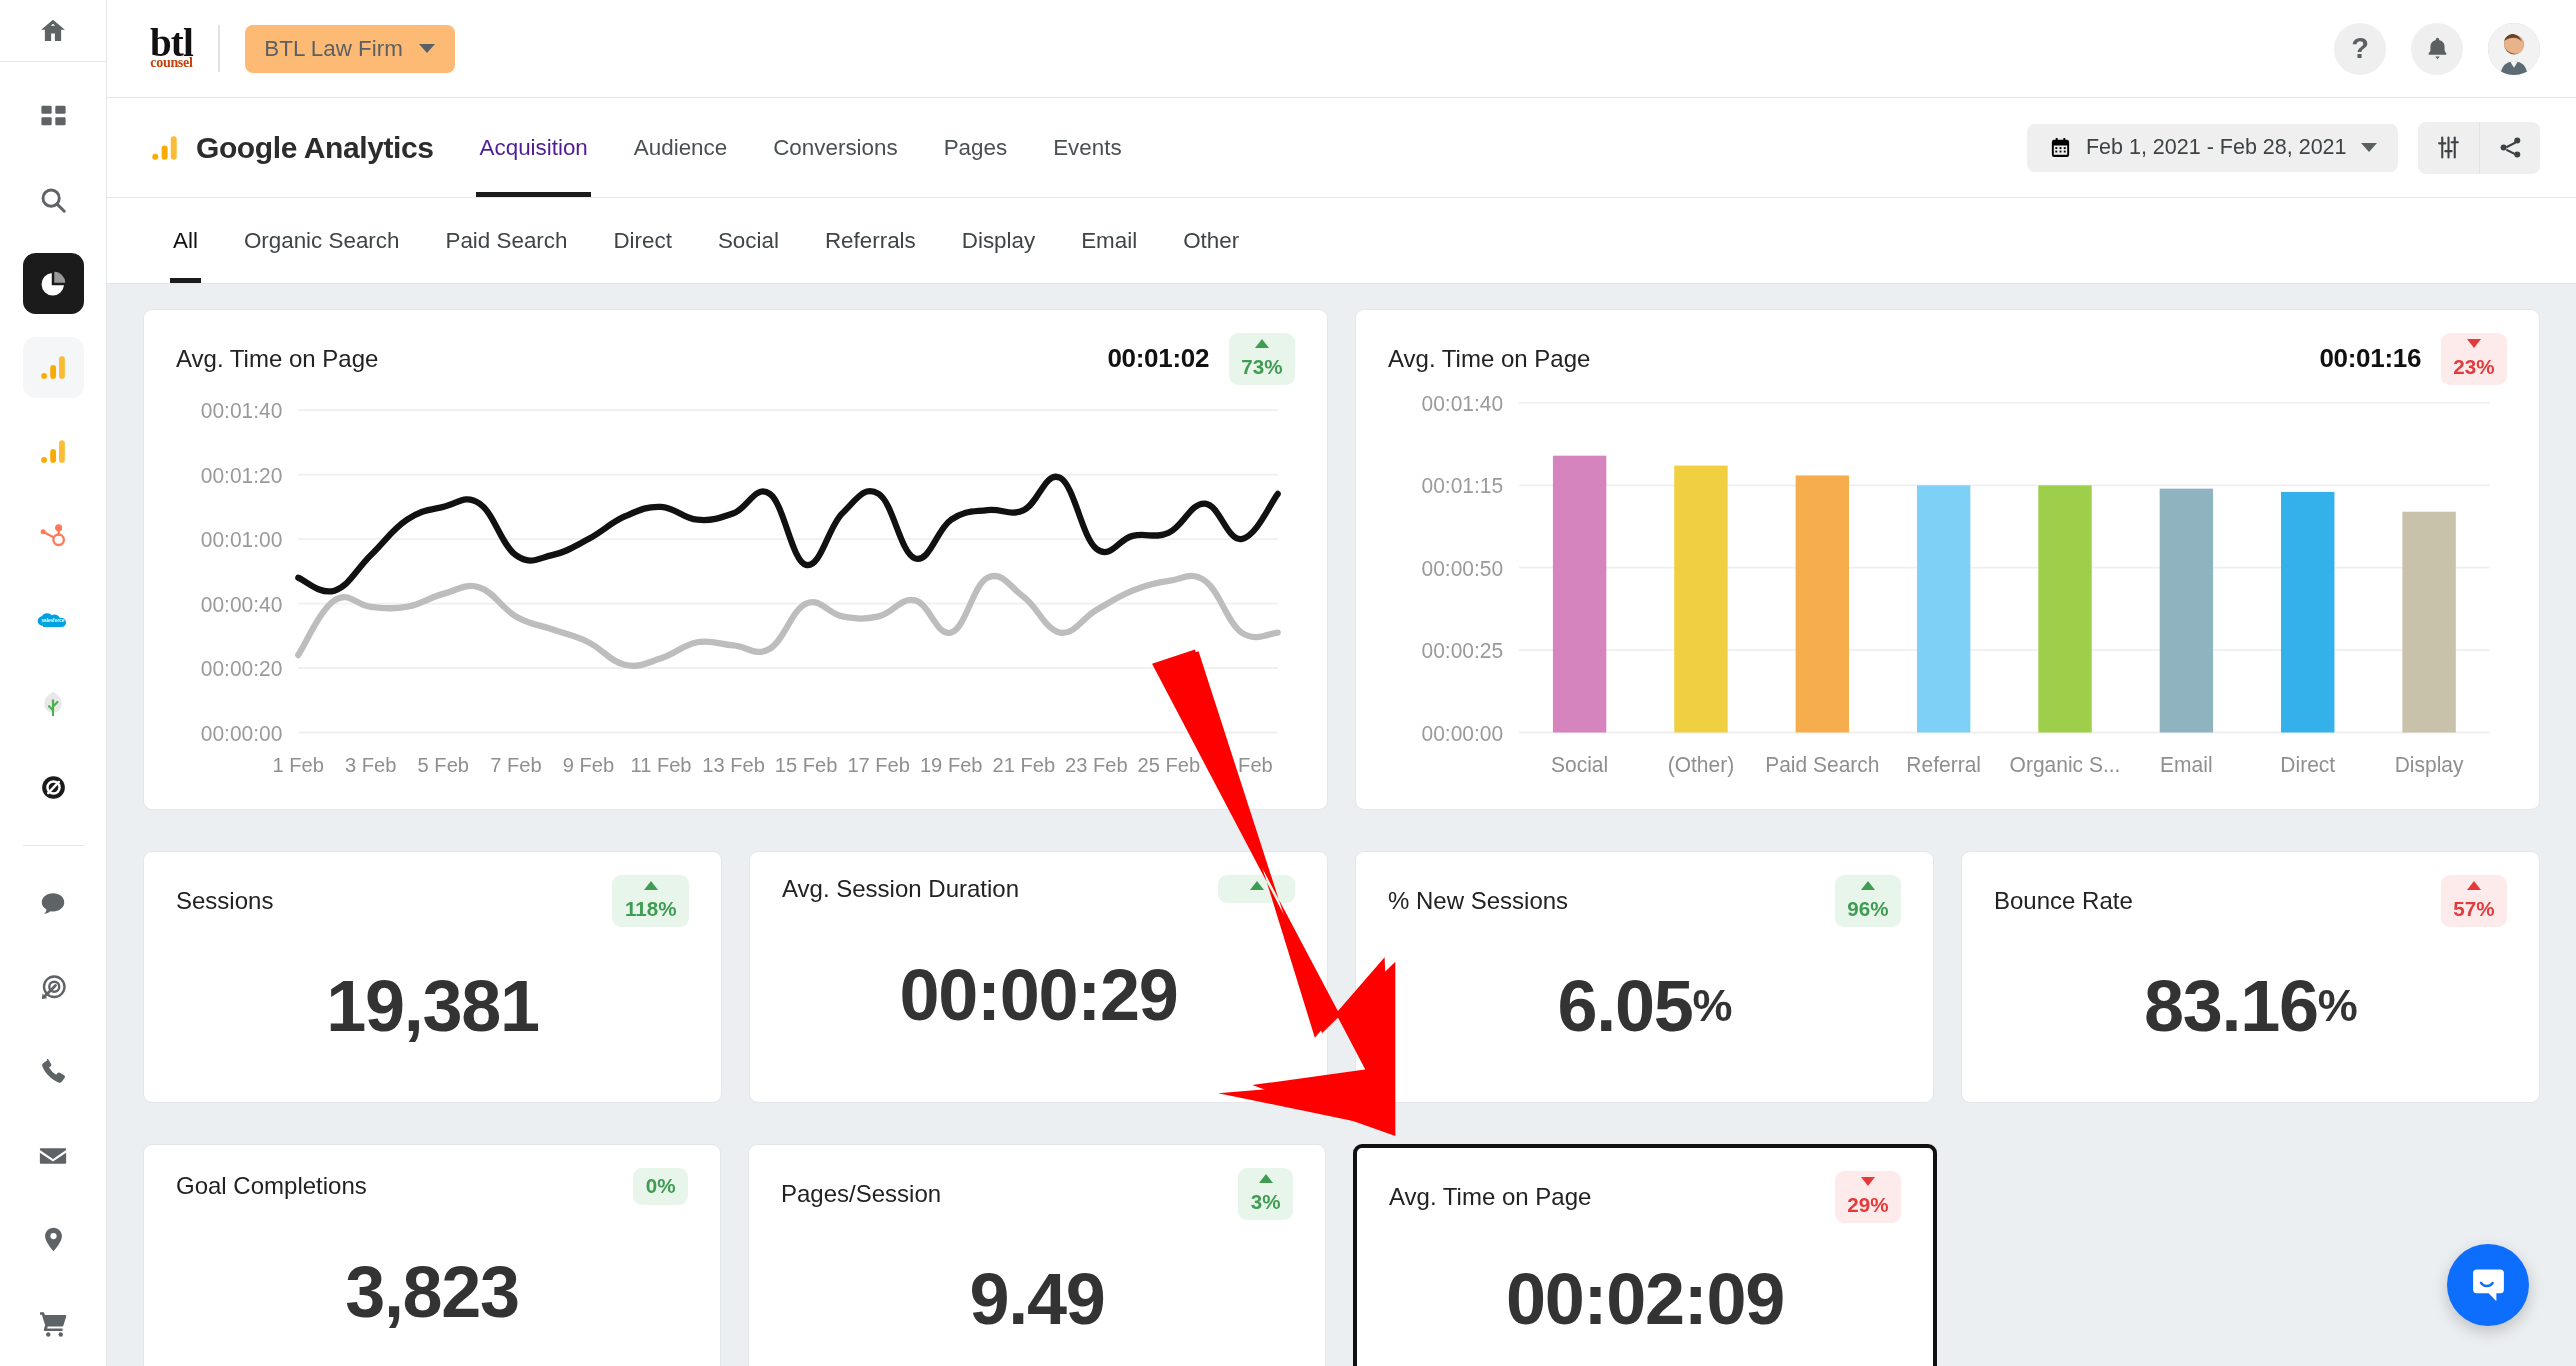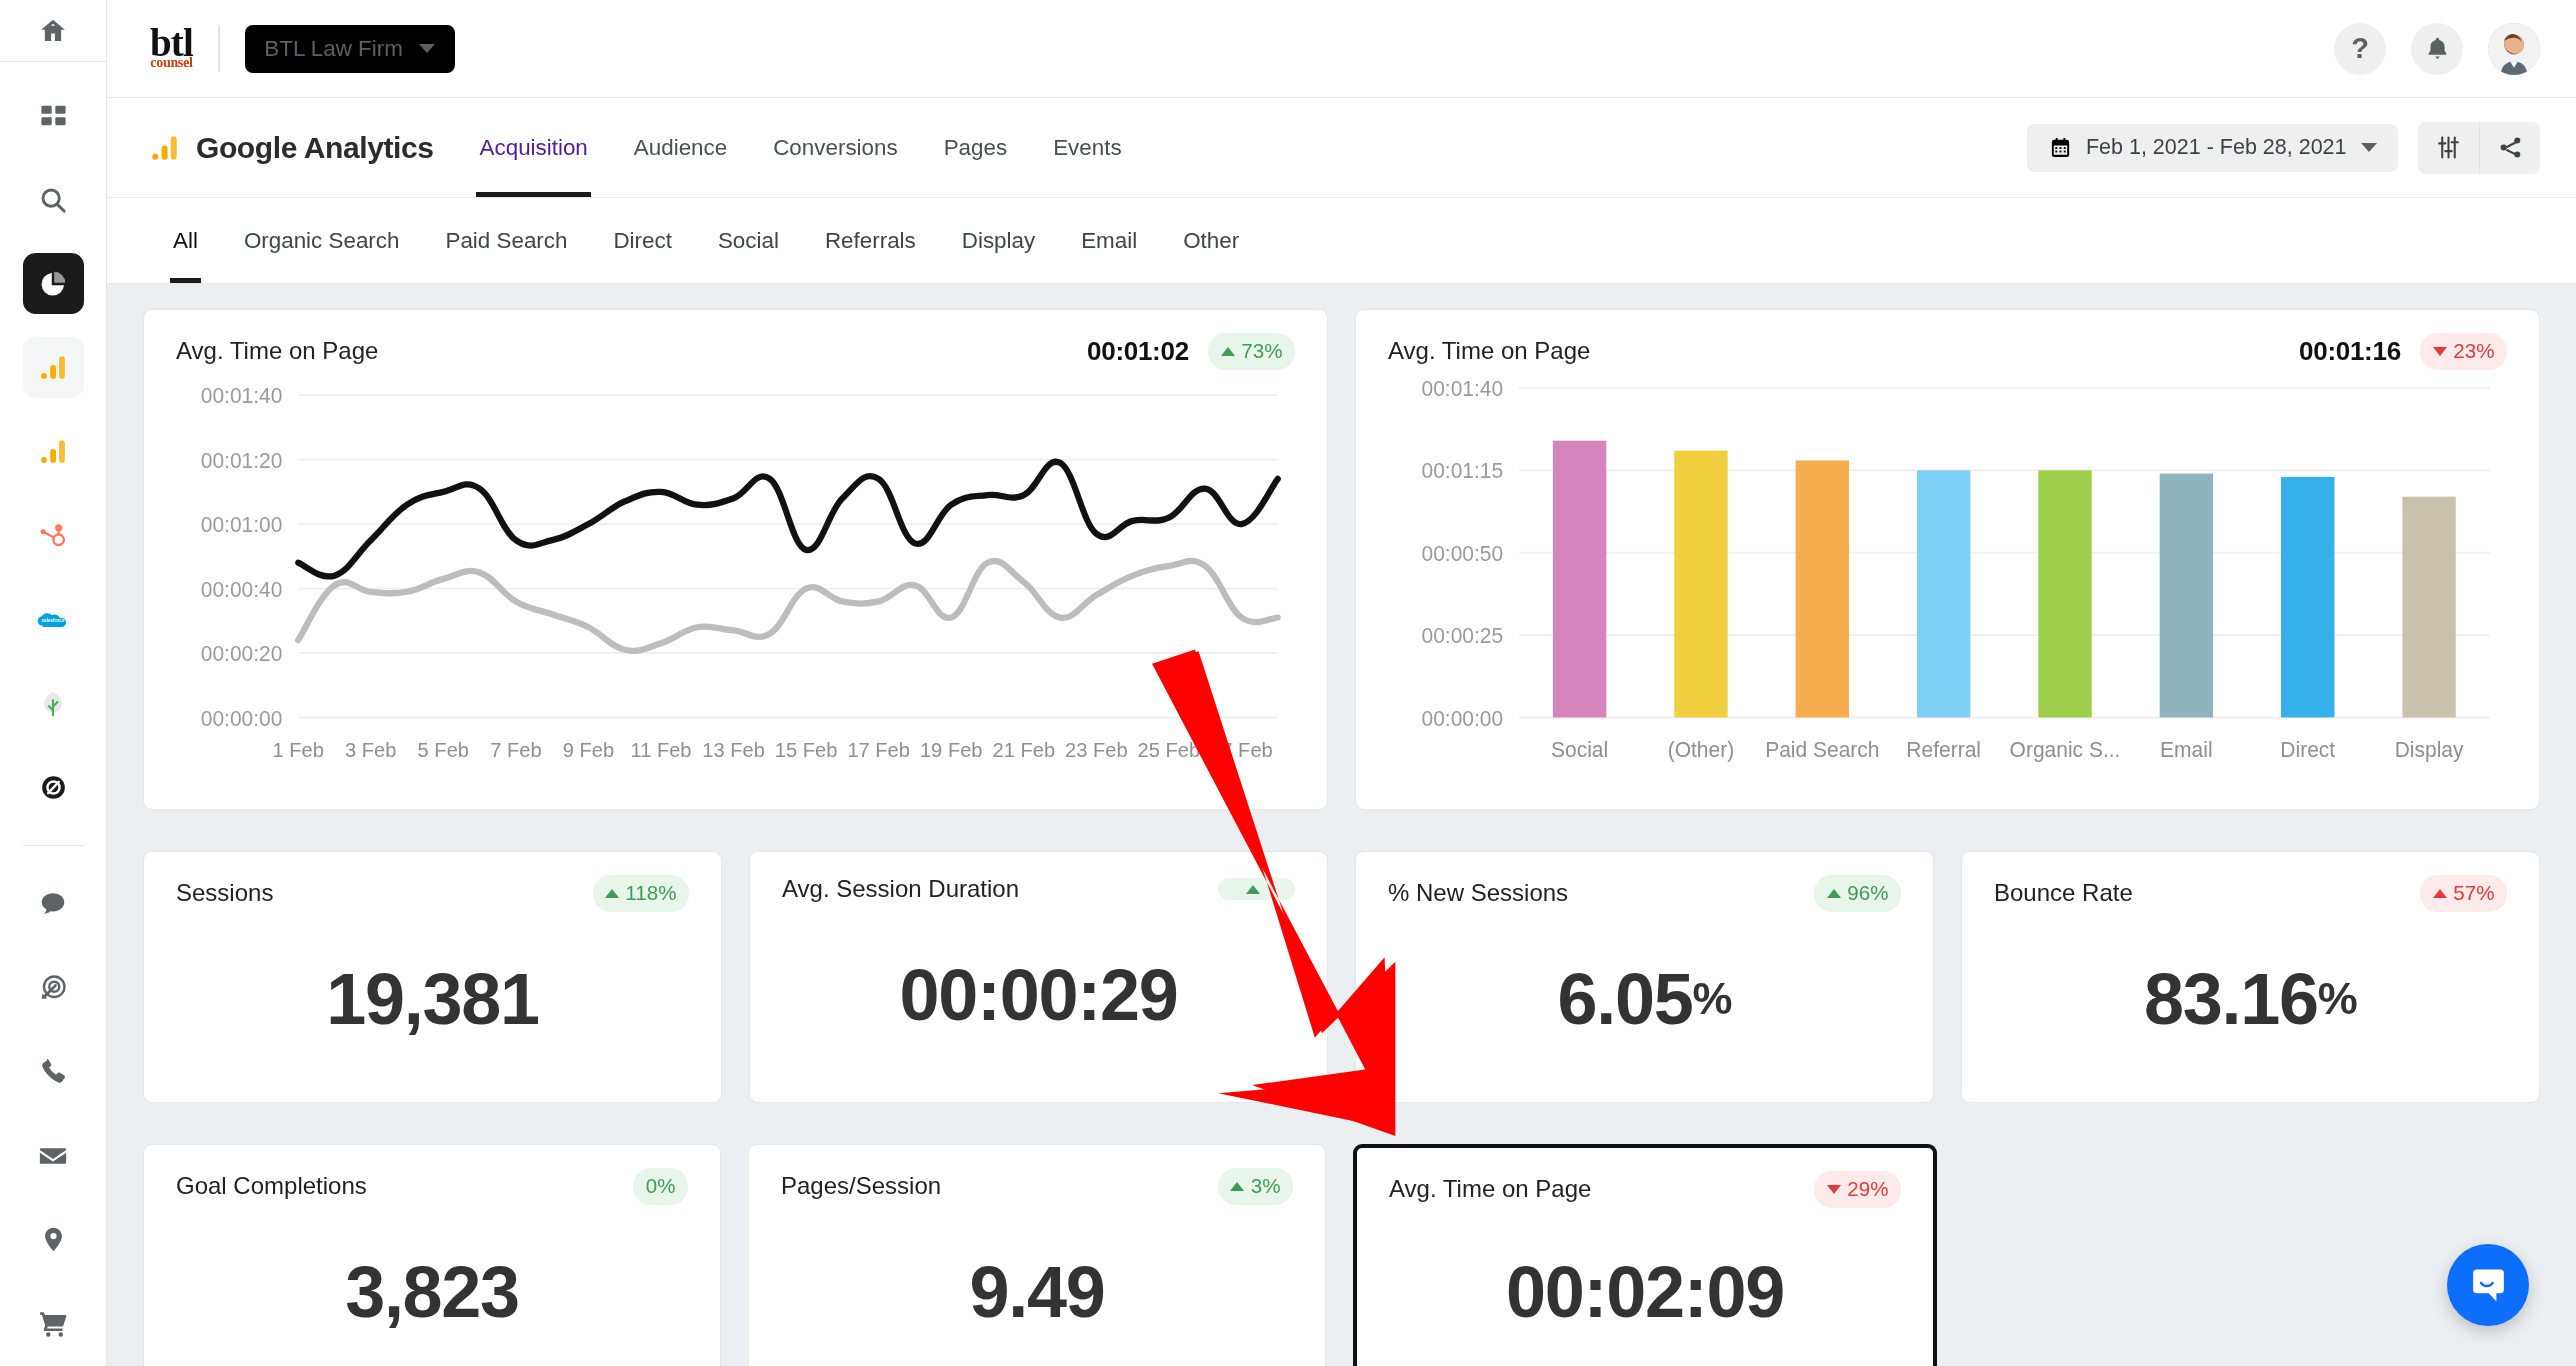--- a/index.html
+++ b/index.html
@@ -39,21 +39,21 @@
     display: flex; align-items: center; padding: 0 36px 0 43px; flex: 0 0 98px;
   }
   .brand { display: flex; align-items: center; }
   .brand-logo { display:flex; flex-direction: column; align-items:center; line-height: 0.78; }
   .brand-logo .b1 { font-family: "Liberation Serif", serif; font-weight: 700;
                     font-size: 39px; letter-spacing: -0.9px; color:#111; }
   .brand-logo .b2 { font-family: Liberation Serif, serif; font-weight: 700;
                     font-size: 14px; color:#c2410c; letter-spacing: -0.3px; }
   .brand-div { width: 1.8px; height: 47px; background: #e0e3e6; margin: 0 25px; }
   .org-pill {
-    background: #000000; border-radius: 8px; height: 48px; padding: 0 19.7px;
+    background: #fdba74; border-radius: 8px; height: 48px; padding: 0 19.7px;
     display:flex; align-items:center; gap: 16px; cursor:pointer;
   }
   .org-pill span { font-size: 22.4px; color: #5b6063; }
   .caret { width:0;height:0;border-left:8px solid transparent;border-right:8px solid transparent;
            border-top:9px solid #5b6063; }
   .topbar-right { margin-left:auto; display:flex; align-items:center; gap: 25px; }
   .circ-btn { width: 52px; height: 52px; border-radius: 50%; background:#efefef;
               display:flex;align-items:center;justify-content:center;cursor:pointer;color:#5b6063; }
   .avatar { width: 52px; height:52px; border-radius:50%; overflow:hidden; background:#d8d2cc;
             display:block; cursor:pointer; }
@@ -101,22 +101,22 @@
 
   
   .content { flex: 1 1 auto; background:#eceff1; padding: 25px 36px 0 36px; overflow:hidden; }
   .row { display:flex; gap: 27px; margin-bottom: 41px; }
   .card { background:#fff; border:1.8px solid #e3e6ea; border-radius: 9px; }
   .card.selected { border: 4.5px solid #111; }
   .card-head { display:flex; align-items:center; padding: 23px 32px 0 32px; }
   .card-title { font-size: 24px; color:#222; }
   .card-head-right { margin-left:auto; display:flex; align-items:center; gap: 19.7px; }
   .card-big { font-size: 26px; font-weight: 700; color:#111; letter-spacing:-0.3px; }
-  .badge { border-radius: 18px; padding: 6.3px 12.5px; font-size: 20.6px; font-weight:400;
-           display:flex; align-items:center; gap:6.3px; }
+  .badge { border-radius: 9px; padding: 6.3px 12.5px; font-size: 20.6px; font-weight:700;
+           display:flex; align-items:center; gap:6.3px;flex-direction:column; }
   .badge.up { background:#e8f5ea; color:#3f9c52; }
   .badge.down { background:#fdeaea; color:#e33b3b; }
   .badge.flat { background:#e8f5ea; color:#3f9c52; }
   .tri-up { width:0;height:0;border-left:7.2px solid transparent;border-right:7.2px solid transparent;
             border-bottom:9.8px solid currentColor; }
   .tri-down { width:0;height:0;border-left:7.2px solid transparent;border-right:7.2px solid transparent;
               border-top:9.8px solid currentColor; }
   .chart-wrap { padding: 9px 23px 0 23px; }
 
   

